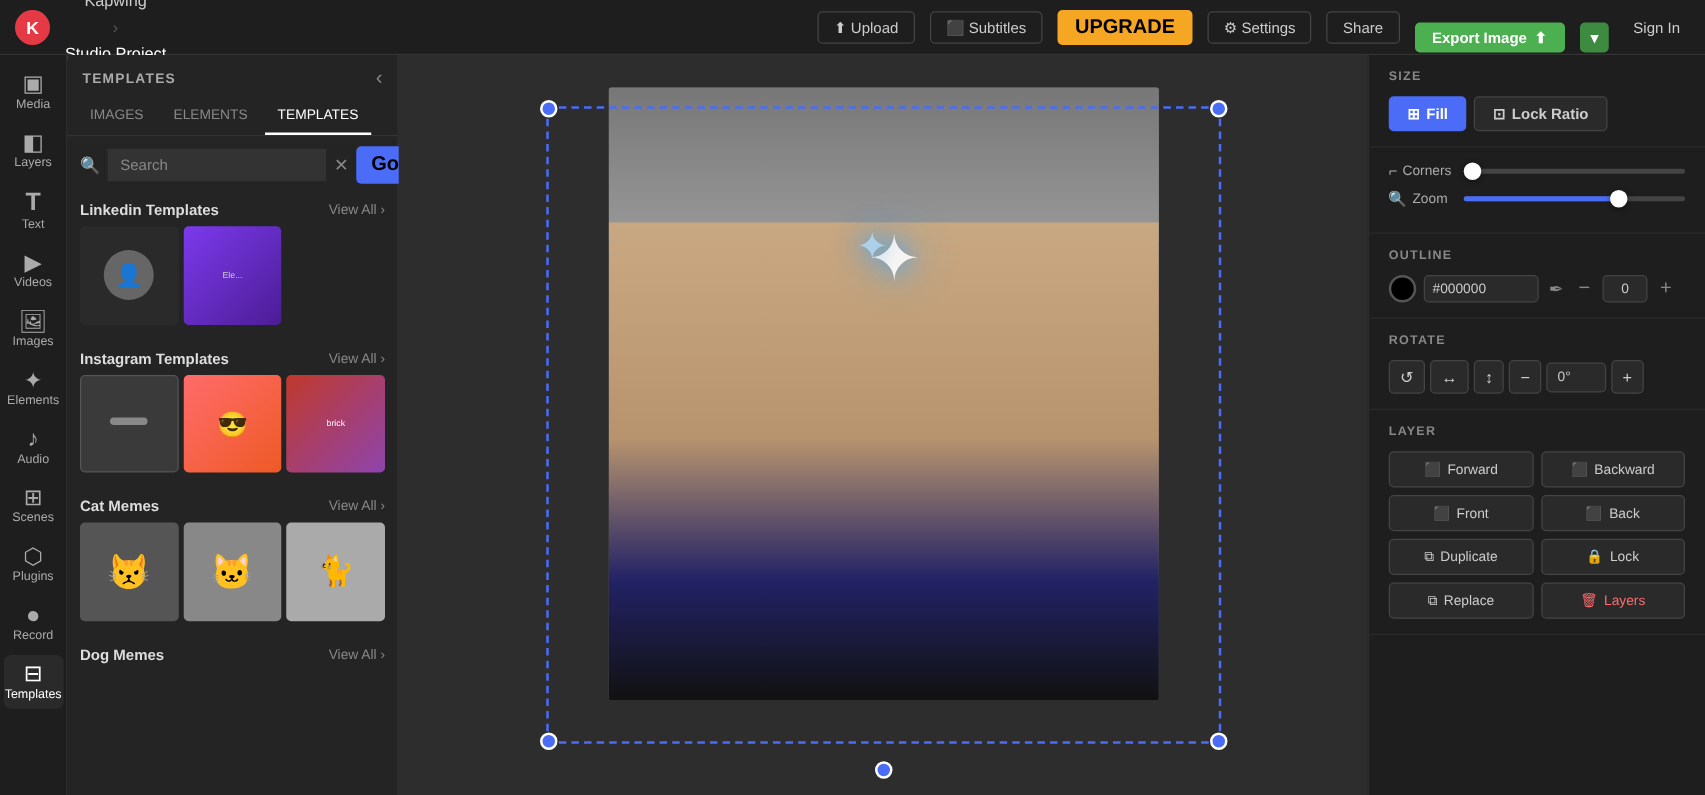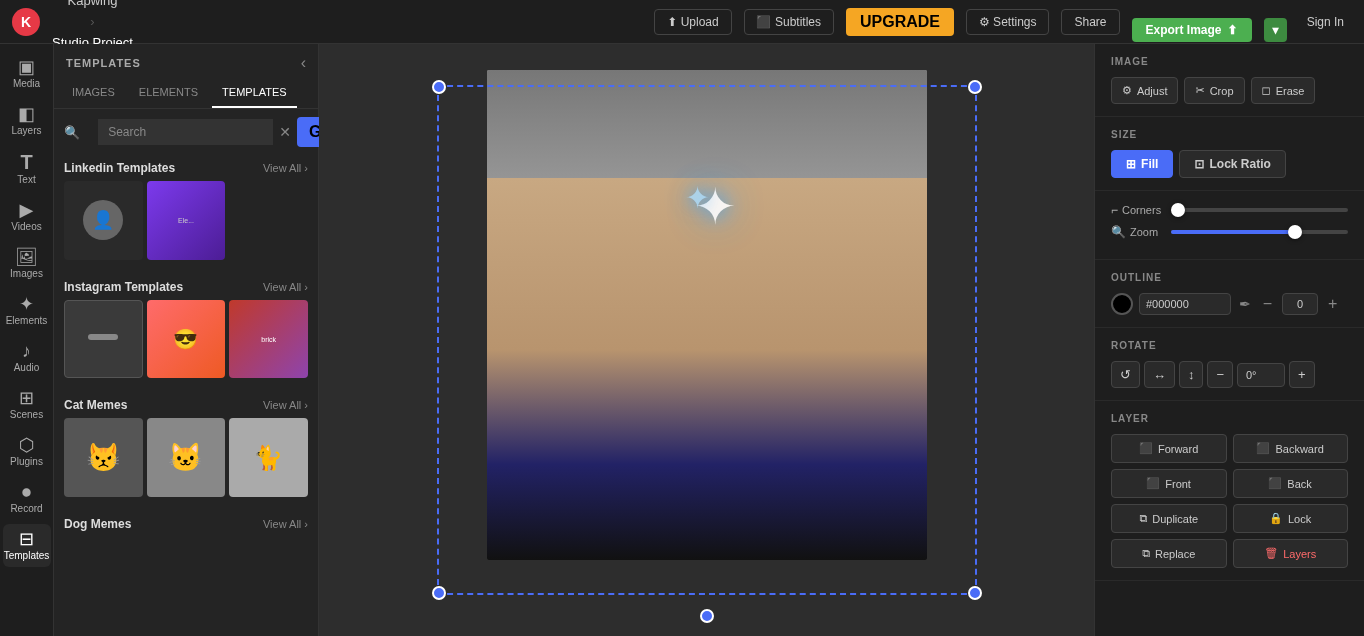--- a/index.html
+++ b/index.html
@@ -29,21 +29,21 @@
 
     
     .left-panel { width: 265px; background: #242424; border-right: 1px solid #333; display: flex; flex-direction: column; flex-shrink: 0; }
     .left-panel-header { padding: 10px 12px 6px; display: flex; align-items: center; justify-content: space-between; }
     .left-panel-title { font-size: 11px; font-weight: 600; letter-spacing: 1px; color: #aaa; text-transform: uppercase; }
     .left-panel-close { background: none; border: none; color: #888; cursor: pointer; font-size: 16px; }
     .panel-tabs { display: flex; padding: 0 8px; gap: 4px; border-bottom: 1px solid #333; }
     .panel-tab { padding: 8px 10px; font-size: 11px; color: #888; cursor: pointer; border-bottom: 2px solid transparent; }
     .panel-tab.active { color: #fff; border-bottom: 2px solid #fff; }
     .panel-search { display: flex; align-items: center; padding: 8px 10px; gap: 6px; }
-    .panel-search input { flex: 1; background: #333; border: none; border-radius: 0; padding: 6px 10px; color: #c4b5fd; font-size: 12px; outline: none; margin-left: 12px; }
+    .panel-search input { flex: 1; background: #333; border: none; border-radius: 0; padding: 6px 10px; color: #c4b5fd; font-size: 12px; outline: none; }
     .panel-search input::placeholder { color: #888; }
     .search-go-btn { background: #4a6cf7; border: none; color: #000000; padding: 6px 12px; border-radius: 4px; font-size: 16px; cursor: pointer; font-weight: 600; }
     .template-section { padding: 6px 10px; }
     .section-header { display: flex; align-items: center; justify-content: space-between; margin-bottom: 6px; }
     .section-title { font-size: 12px; font-weight: 600; color: #ddd; }
     .view-all { font-size: 11px; color: #888; cursor: pointer; display: flex; align-items: center; gap: 2px; }
     .template-grid { display: grid; grid-template-columns: 1fr 1fr 1fr; gap: 4px; margin-bottom: 8px; }
     .template-thumb { width: 100%; aspect-ratio: 1; background: #333; border-radius: 4px; overflow: hidden; position: relative; cursor: pointer; }
     .thumb-content { width: 100%; height: 100%; display: flex; align-items: center; justify-content: center; font-size: 9px; color: #aaa; text-align: center; }
     .thumb-orange { background: linear-gradient(135deg, #f5a623, #e8720c); }
@@ -278,37 +278,20 @@
         <div class="handle tr"></div>
         <div class="handle bl"></div>
         <div class="handle br"></div>
         <div class="handle rotate"></div>
       </div>
     </div>
   </div>
 
   <div class="right-panel">
 
-    <div class="right-section">
-      <div class="right-section-title">IMAGE</div>
-      <div class="btn-row">
-        <button class="edit-btn">
-          <span>⚙</span>
-          <span>Adjust</span>
-        </button>
-        <button class="edit-btn">
-          <span>✂</span>
-          <span>Crop</span>
-        </button>
-        <button class="edit-btn">
-          <span>◻</span>
-          <span>Erase</span>
-        </button>
-      </div>
-    </div>
 
     <div class="right-section">
       <div class="right-section-title">SIZE</div>
       <div class="btn-row">
         <button class="size-btn active">
           <span>⊞</span>
           <span>Fill</span>
         </button>
         <button class="size-btn inactive">
           <span>⊡</span>

